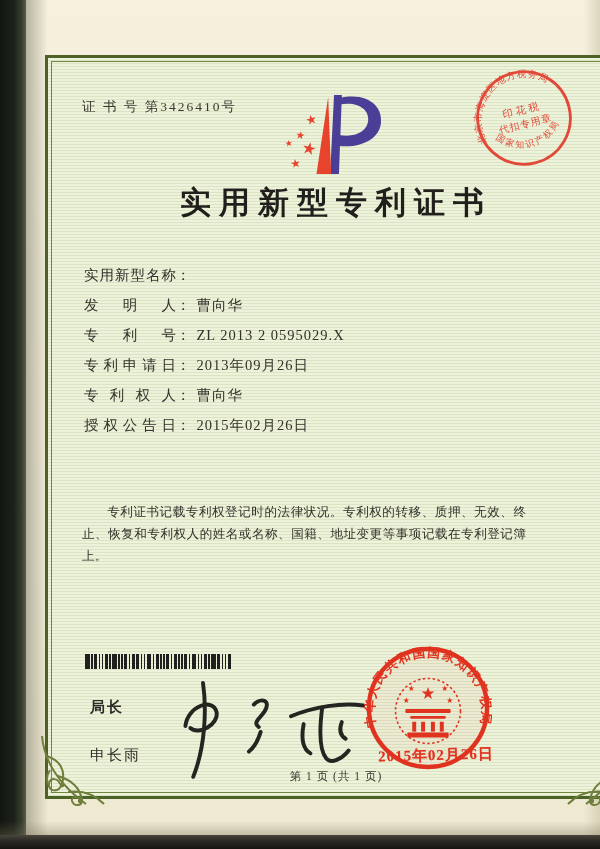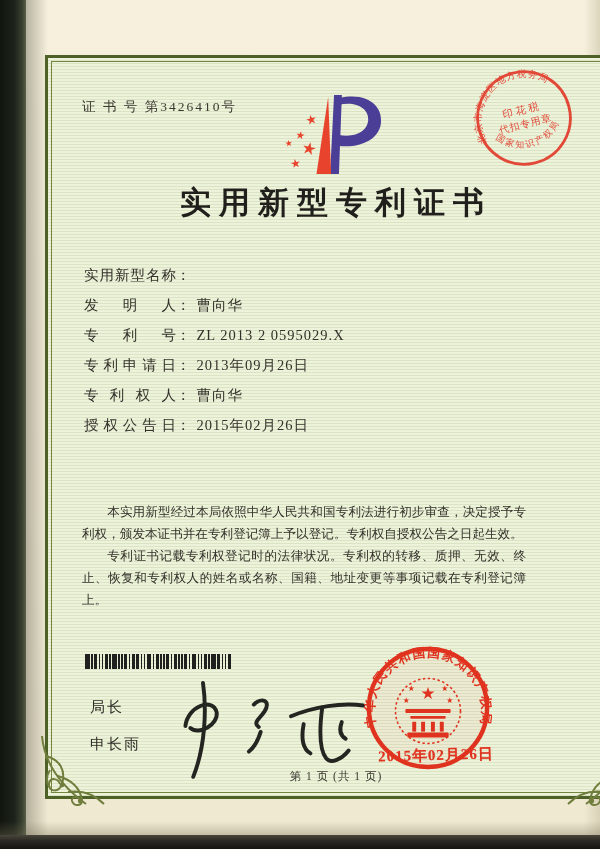--- a/index.html
+++ b/index.html
@@ -51,21 +51,21 @@
   .field-value{letter-spacing:1px;white-space:nowrap;}
 
   .body-text{position:absolute;left:34px;top:444px;width:444px;
     font-size:12.6px;line-height:1.74;color:#33312a;text-align:justify;}
   .body-text p{margin:0;text-indent:2em;}
 
   .barcode{position:absolute;left:37px;top:596px;height:15px;display:flex;align-items:stretch;}
   .barcode .bar{background:#20201e;margin-right:1.5px;}
 
   .signature-block{position:absolute;left:42px;top:640px;font-family:"Liberation Sans","DejaVu Sans",sans-serif;}
-  .director-title{font-size:15px;color:#2e2c26;letter-spacing:2px;margin-bottom:18px;}
+  .director-title{font-size:15px;color:#2e2c26;letter-spacing:2px;margin-bottom:29px;font-weight:bold;}
   .director-name{font-size:15px;color:#2e2c26;letter-spacing:2px;}
 
   .signature-svg{position:absolute;left:112px;top:612px;}
 
   .seal{position:absolute;left:316px;top:586px;}
   .seal-date{position:absolute;left:330px;top:688px;font-size:15px;font-weight:bold;
     color:#e0331f;letter-spacing:1px;transform:rotate(-1.5deg);
     font-family:"Liberation Serif",serif;text-shadow:0 0 1px rgba(224,51,31,.4);}
 
   .tax-stamp{position:absolute;left:424px;top:8px;transform:rotate(-14deg);opacity:.92;}
@@ -175,21 +175,20 @@
       <span class="field-value">曹向华</span>
     </div>
     <div class="field-row">
       <span class="field-label">授权公告日</span>
         <span class="field-colon">：</span>
       <span class="field-value">2015年02月26日</span>
     </div>
   </div>
 
   <div class="body-text">
-    <p>本实用新型经过本局依照中华人民共和国专利法进行初步审查，决定授予专利权，颁发本证书并在专利登记簿上予以登记。专利权自授权公告之日起生效。</p>
     <p>专利证书记载专利权登记时的法律状况。专利权的转移、质押、无效、终止、恢复和专利权人的姓名或名称、国籍、地址变更等事项记载在专利登记簿上。</p>
   </div>
 
   <div class="barcode" id="barcode">
       <div class="bar" style="width: 4.5px;"></div>
       <div class="bar" style="width: 1.5px;"></div>
       <div class="bar" style="width: 3px;"></div>
       <div class="bar" style="width: 1.5px;"></div>
       <div class="bar" style="width: 1.5px;"></div>
       <div class="bar" style="width: 3px;"></div>

